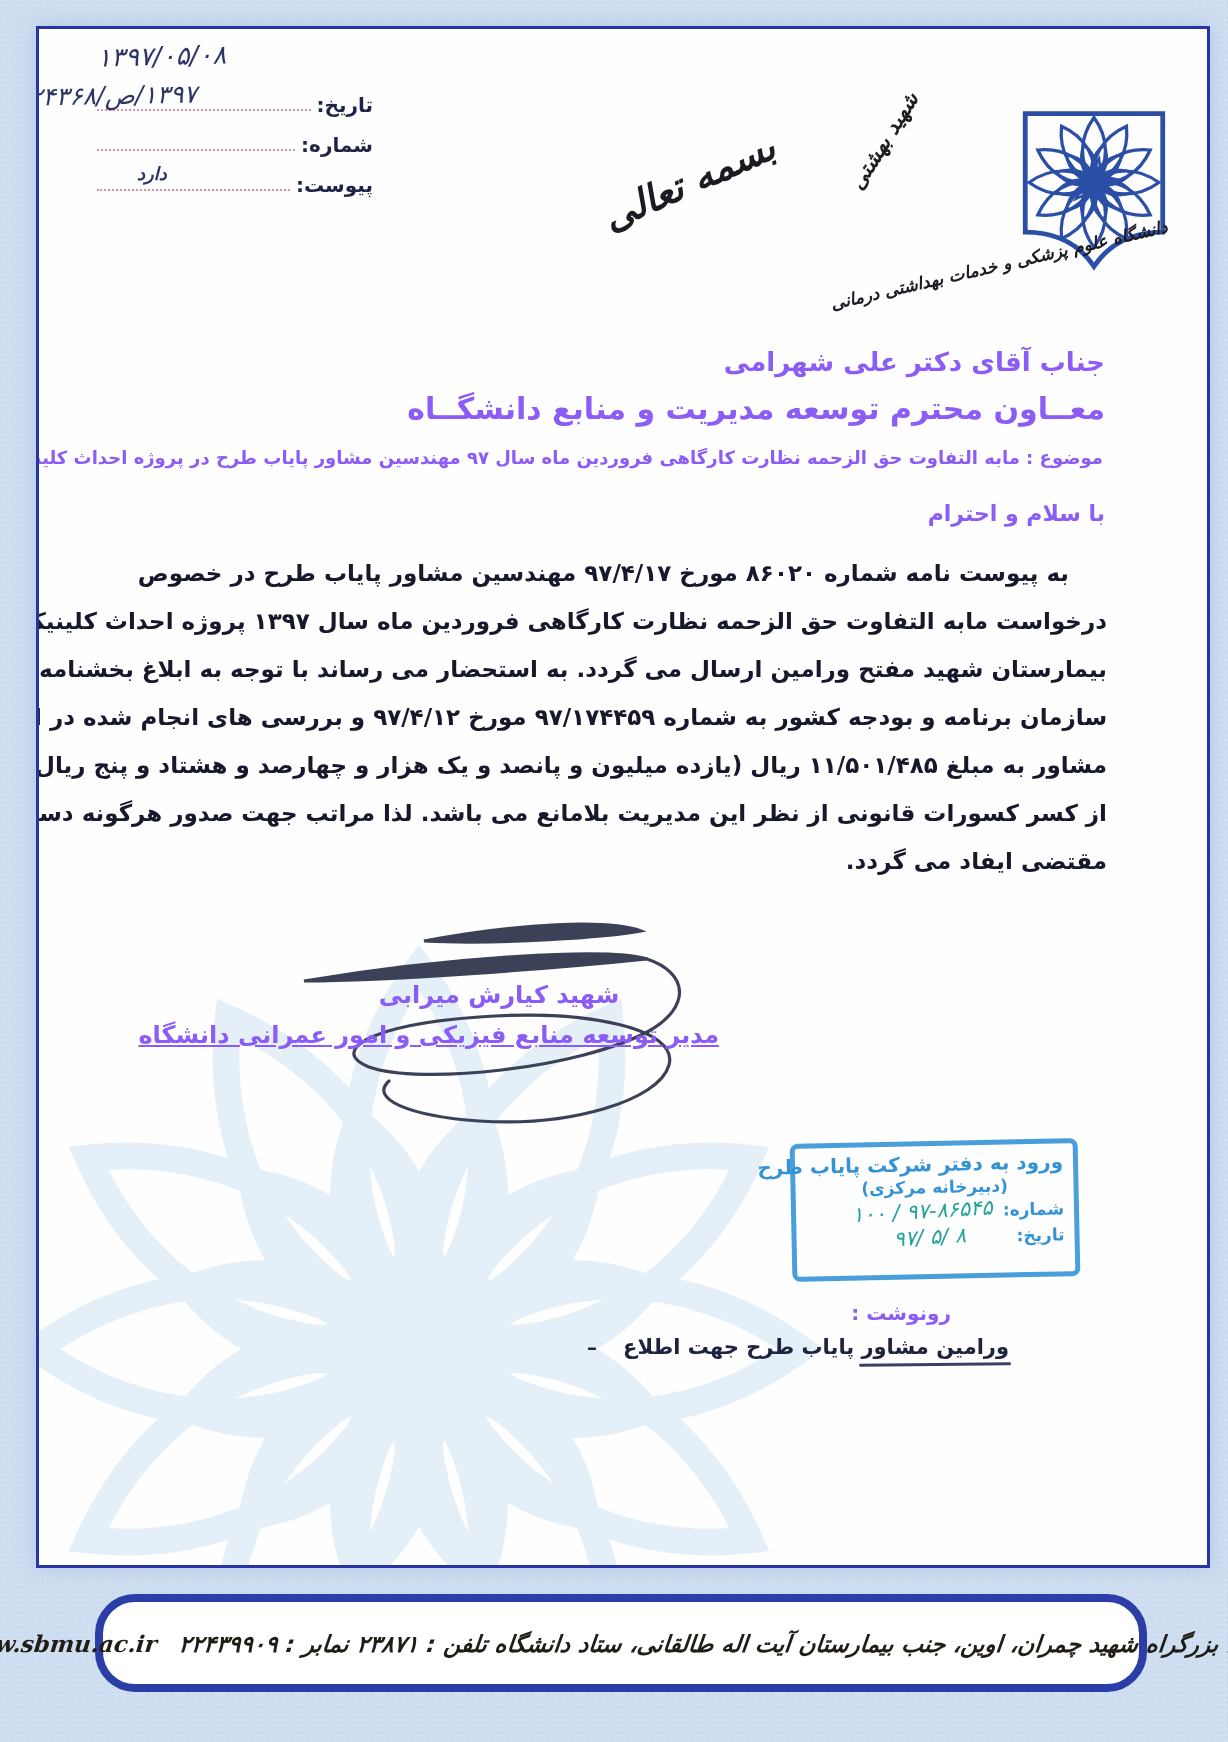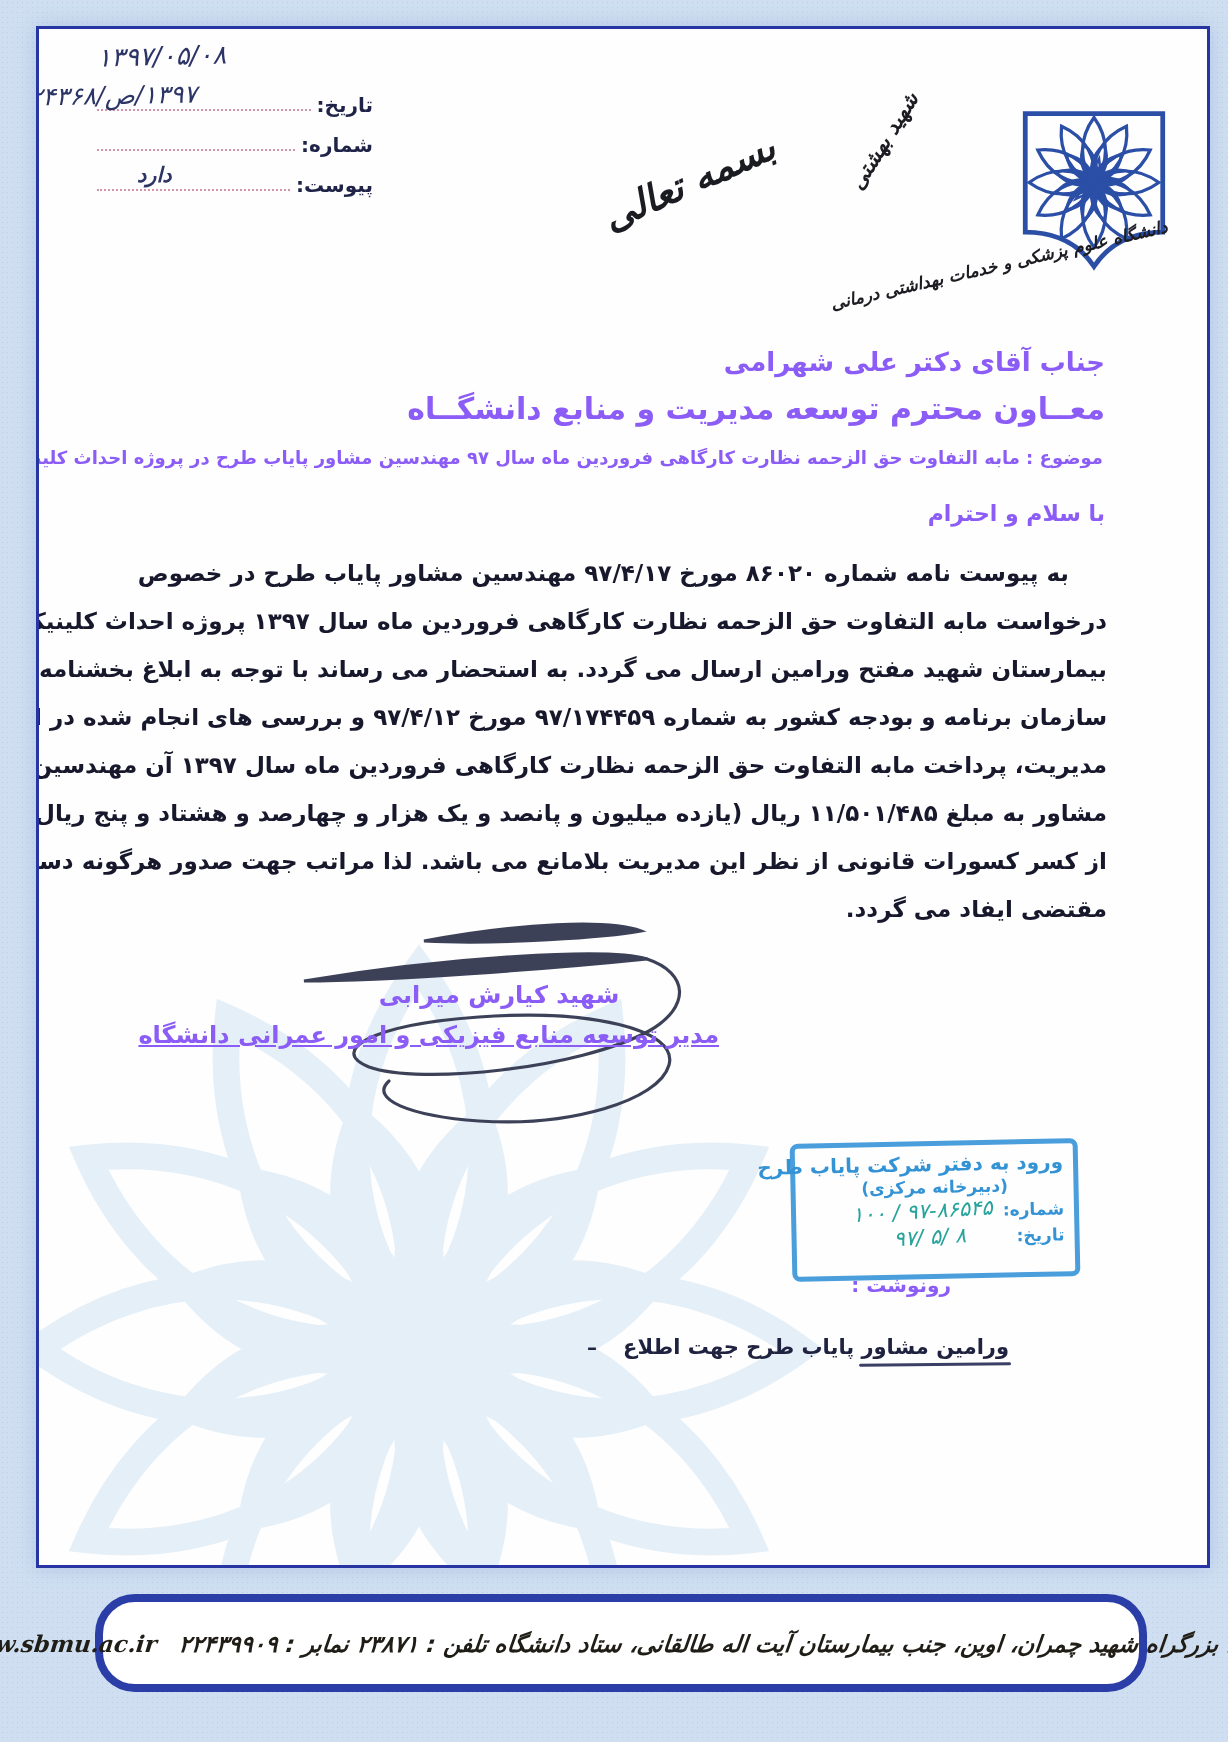--- a/index.html
+++ b/index.html
@@ -92,21 +92,21 @@
   <div class="meta-row" style="top:96px;">
     <span class="meta-label">شماره:</span>
     <span class="dotline"></span>
   </div>
   <div class="meta-row" style="top:136px;">
     <span class="meta-label">پیوست:</span>
     <span class="dotline"></span>
   </div>
 
   <div class="abs hw" style="left:-10px;top:52px;font-size:25px;transform:rotate(-1deg);direction:ltr;unicode-bidi:bidi-override;letter-spacing:1px;">۲۴۳۶۸/ص/۱۳۹۷</div>
-  <div class="abs hw" style="left:98px;top:134px;font-size:21px;font-weight:700;text-align:right;">دارد</div>
+  <div class="abs hw" style="left:98px;top:134px;font-size:18px;font-weight:700;text-align:right;">دارد</div>
 
   <div class="abs" style="left:540px;top:78px;width:220px;height:150px;display:flex;align-items:center;justify-content:center;">
     <span class="rtl" style="font-size:38px;font-style:italic;font-weight:700;color:#1b1b22;transform:rotate(-24deg);white-space:nowrap;">بسمه تعالی</span>
   </div>
 
   <div class="abs" style="left:760px;top:30px;width:410px;height:290px;">
     <svg class="abs" style="left:190px;top:18px;" width="210" height="230" viewBox="-110 -110 220 240">
       <path d="M-72,-72 H72 V52 Q24,52 0,88 Q-24,52 -72,52 Z" fill="none" stroke="#2b4ea6" stroke-width="5"></path>
       <g fill="none" stroke="#2b4ea6" stroke-width="3.4">
         <g>
@@ -150,21 +150,20 @@
   <div class="abs rtl bold-b" style="right:102px;top:362px;font-size:30px;white-space:nowrap;">معــاون محترم توسعه مدیریت و منابع دانشگــاه</div>
   <div class="abs rtl bold-b" style="right:104px;top:418px;font-size:18px;white-space:nowrap;">موضوع : مابه التفاوت حق الزحمه نظارت کارگاهی فروردین ماه سال ۹۷ مهندسین مشاور پایاب طرح در پروژه احداث کلینیک ویژه بیمارستان شهید مفتح ورامین</div>
 
   <div class="abs rtl bold-b" style="right:102px;top:472px;font-size:22px;">با سلام و احترام</div>
 
   <div class="abs" style="left:120px;top:520px;width:948px;">
     <div class="bodyline" style="padding-right:38px;">به پیوست نامه شماره ۸۶۰۲۰ مورخ ۹۷/۴/۱۷  مهندسین مشاور پایاب طرح در خصوص</div>
     <div class="bodyline">درخواست مابه التفاوت حق الزحمه نظارت کارگاهی فروردین ماه  سال ۱۳۹۷ پروژه احداث کلینیک ویژه</div>
     <div class="bodyline">بیمارستان شهید مفتح ورامین ارسال می گردد. به استحضار می رساند با توجه به ابلاغ بخشنامه جدید</div>
     <div class="bodyline">سازمان برنامه و بودجه کشور به شماره ۹۷/۱۷۴۴۵۹ مورخ ۹۷/۴/۱۲ و بررسی های انجام شده در این</div>
-    <div class="bodyline">مدیریت، پرداخت مابه التفاوت حق الزحمه نظارت کارگاهی فروردین ماه  سال ۱۳۹۷ آن مهندسین</div>
     <div class="bodyline">مشاور به مبلغ ۱۱/۵۰۱/۴۸۵ ریال (یازده میلیون و پانصد و یک هزار و چهارصد و هشتاد و پنج ریال) پس</div>
     <div class="bodyline">از کسر کسورات قانونی از نظر این مدیریت بلامانع می باشد. لذا مراتب جهت صدور هرگونه دستور</div>
     <div class="bodyline last">مقتضی ایفاد می گردد.</div>
   </div>
 
   <svg class="abs" style="left:210px;top:860px;" width="470" height="260" viewBox="0 0 470 260">
     <g fill="none" stroke="#3c4158" stroke-linecap="round">
       <path d="M175,52 C270,34 360,30 392,42 C360,48 250,56 175,52 Z" stroke-width="3" fill="#3c4158"></path>
       <path d="M55,92 C200,68 360,58 398,70 C300,80 140,92 55,92 Z" stroke-width="3" fill="#3c4158"></path>
       <path d="M398,70 C440,84 442,118 400,142 C330,180 170,196 120,178 C80,162 120,136 230,128 C340,120 430,140 420,176 C410,212 320,238 230,232 C160,227 120,210 140,192" stroke-width="3.2"></path>
@@ -179,21 +178,21 @@
     <div class="stamp-row">
       <span style="font-weight:700;font-size:17px;">شماره:</span>
       <span class="stamp-ink" style="font-size:21px;transform:rotate(-2deg);white-space:nowrap;">۱۰۰ / ۹۷-۸۶۵۴۵</span>
     </div>
     <div class="stamp-row">
       <span style="font-weight:700;font-size:17px;">تاریخ:</span>
       <span class="stamp-ink" style="font-size:21px;margin-right:40px;transform:rotate(-2deg);">۹۷/ ۵/ ۸</span>
     </div>
   </div>
 
-  <div class="abs rtl bold-b" style="right:256px;top:1244px;font-size:20px;">رونوشت :</div>
+  <div class="abs rtl bold-b" style="right:256px;top:1272px;font-size:20px;">رونوشت :</div>
   <div class="abs" style="right:198px;top:1306px;display:flex;flex-direction:row;align-items:center;gap:26px;">
     <span style="font-weight:700;font-size:20px;color:#20233f;">–</span>
     <span class="rtl" style="font-weight:700;font-size:21px;color:#20233f;white-space:nowrap;">ورامین مشاور پایاب طرح جهت اطلاع</span>
   </div>
   <div class="abs" style="left:820px;top:1334px;width:152px;height:3px;background:#3b3f66;transform:rotate(-0.6deg);border-radius:2px;"></div>
 
 </div>
 
 <div class="footer-bar">
   <div class="rtl" style="font-size:23px;font-weight:700;font-style:italic;color:#201d16;white-space:nowrap;transform:skewX(-6deg);">

